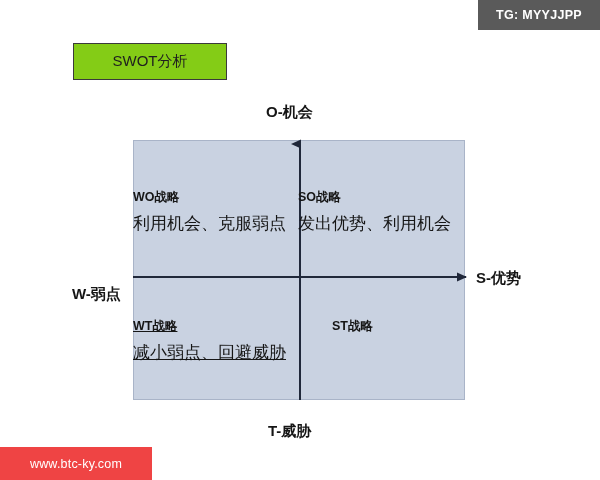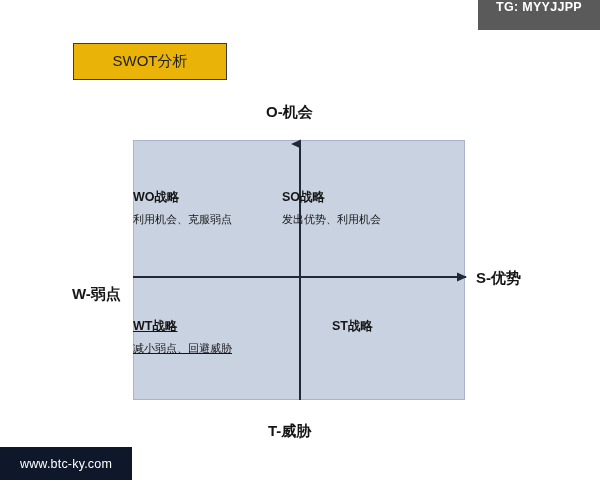--- a/index.html
+++ b/index.html
@@ -28,48 +28,49 @@
     right: 0;
     top: 0;
     width: 122px;
     height: 30px;
     background: #5a5a5a;
     color: #ffffff;
     font-size: 12.5px;
     font-weight: bold;
     letter-spacing: 0.3px;
     display: flex;
+    align-items: center;
     justify-content: center;
   }
 
   
   .watermark {
     position: absolute;
     left: 0;
     bottom: 0;
-    width: 132px;
+    width: 152px;
     height: 33px;
-    background: #0f172a;
+    background: #ef4444;
     color: #ffffff;
     font-size: 12.5px;
     letter-spacing: 0.2px;
     display: flex;
     align-items: center;
     justify-content: center;
   }
 
   
   .title-box {
     position: absolute;
     left: 73px;
     top: 43px;
     width: 152px;
     height: 35px;
     border: 1.5px solid #3a3a3a;
-    background: #eab308;
+    background: #84cc16;
     display: flex;
     align-items: center;
     justify-content: center;
     color: #1f1f1f;
     font-size: 15px;
   }
 
   
   .matrix {
     position: absolute;
@@ -99,24 +100,24 @@
     text-align: left;
     color: #161616;
     line-height: 1.55;
   }
   .quad .q-title {
     font-size: 12.5px;
     font-weight: bold;
     margin-bottom: 4px;
   }
   .quad .q-desc {
-    font-size: 11px;
+    font-size: 17px;
   }
   .quad-wo { left: 133px; top: 188px; }
-  .quad-so { left: 282px; top: 188px; }
+  .quad-so { left: 298px; top: 188px; }
   .quad-wt { left: 133px; top: 317px; text-decoration: underline; }
   .quad-st { left: 299px; top: 317px; margin-left: 33px; }
 
   
   .axis-label {
     position: absolute;
     color: #151515;
     font-size: 15px;
     font-weight: bold;
     white-space: nowrap;

